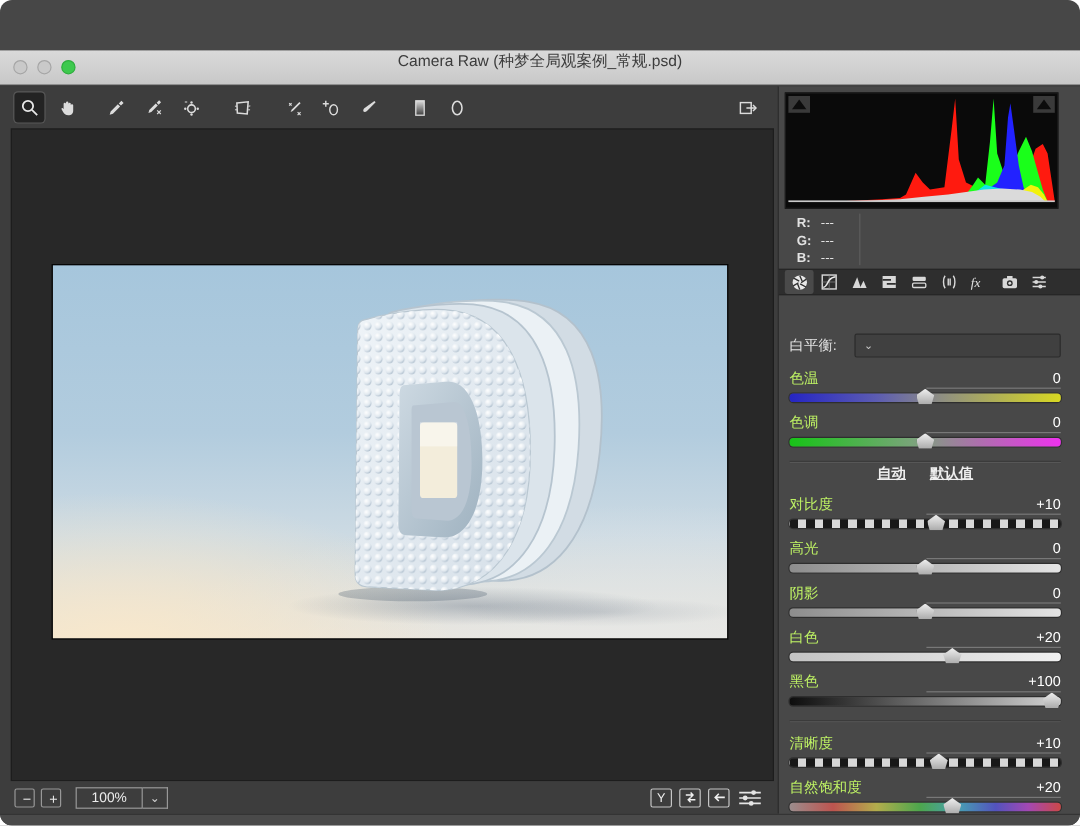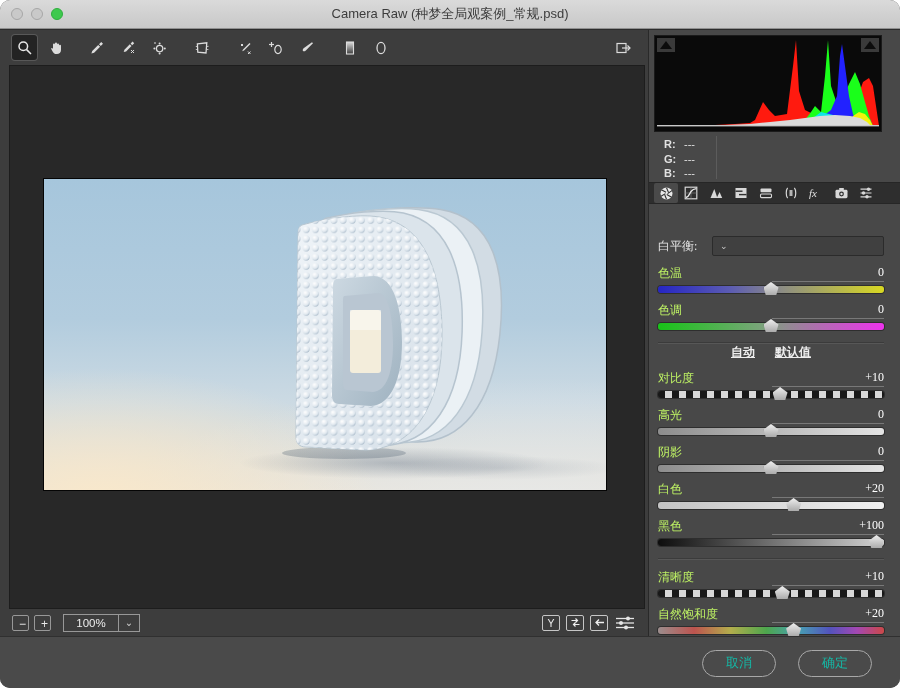--- a/index.html
+++ b/index.html
@@ -1,19 +1,19 @@
 <!DOCTYPE html>
 <html><head>
 <meta charset="utf-8">
 <style>
   html,body{margin:0;padding:0;background:#ffffff;font-family:"Liberation Sans",sans-serif;}
   .win{position:relative;width:900px;height:688px;border-radius:10px;overflow:hidden;background:#474747;}
 
   
-  .titlebar{position:relative;height:28px;background:linear-gradient(#dadada,#c8c8c8);border-bottom:1px solid #8f8f8f;display:flex;align-items:center;}
+  .titlebar{position:relative;height:28px;background:linear-gradient(#dadada,#c8c8c8);border-bottom:1px solid #8f8f8f;display:flex;align-items:flex-start;margin-top:42px;}
   .lights{position:absolute;left:11px;top:8px;display:flex;gap:8px;}
   .light{width:12px;height:12px;border-radius:50%;box-sizing:border-box;}
   .light.gray{background:#c9c9c9;border:1px solid #a6a6a6;}
   .light.green{background:#3ec94e;border:1px solid #2fae3e;}
   .title{flex:1;text-align:center;font-size:13px;color:#3c3c3c;}
 
   
   .content{display:flex;height:607px;border-top:1px solid #2b2b2b;box-sizing:border-box;}
   .left{position:relative;width:648px;background:#3d3d3d;}
   .right{position:relative;width:252px;background:#484848;border-left:1px solid #292929;box-sizing:border-box;}
@@ -63,21 +63,21 @@
   .tab{width:24px;height:20px;display:flex;align-items:center;justify-content:center;border-radius:2px;}
   .tab.sel{background:#4a4a4a;}
 
   
   .panel-hd{position:absolute;top:175px;left:0;right:0;height:19px;background:#3a3a3a;border-bottom:1px solid #2c2c2c;display:flex;align-items:center;justify-content:center;}
   .panel-hd .t{font-size:12px;color:#e8e8e8;font-weight:bold;}
   .pmenu{position:absolute;right:7px;top:5px;width:12px;height:9px;display:flex;flex-direction:column;justify-content:space-between;}
   .pmenu i{height:1.6px;background:#b9b9b9;display:block;}
 
   
-  .panel-body{position:absolute;top:194px;left:9px;width:226px;bottom:16px;font-family:Liberation Serif, serif;}
+  .panel-body{position:absolute;top:194px;left:9px;width:226px;bottom:16px;}
   .wbrow{display:flex;align-items:center;margin-top:12px;}
   .wbrow .lbl{font-size:12px;color:#e3e3e3;width:54px;flex:none;}
   .wbsel{flex:1;height:20px;background:#404040;border:1px solid #2b2b2b;border-radius:2px;display:flex;align-items:center;padding:0 7px;box-sizing:border-box;}
   .wbsel .v{flex:1;font-size:12px;color:#f0f0f0;}
   .wbsel .c{color:#c9c9c9;font-size:9px;}
 
   .srow{margin-top:9px;}
   .srow .lv{display:flex;justify-content:space-between;align-items:flex-end;}
   .slbl{font-size:12px;color:#bef264;}
   .sval{min-width:112px;text-align:right;font-size:12px;color:#ffffff;border-bottom:1px solid #787878;padding-bottom:1px;}

